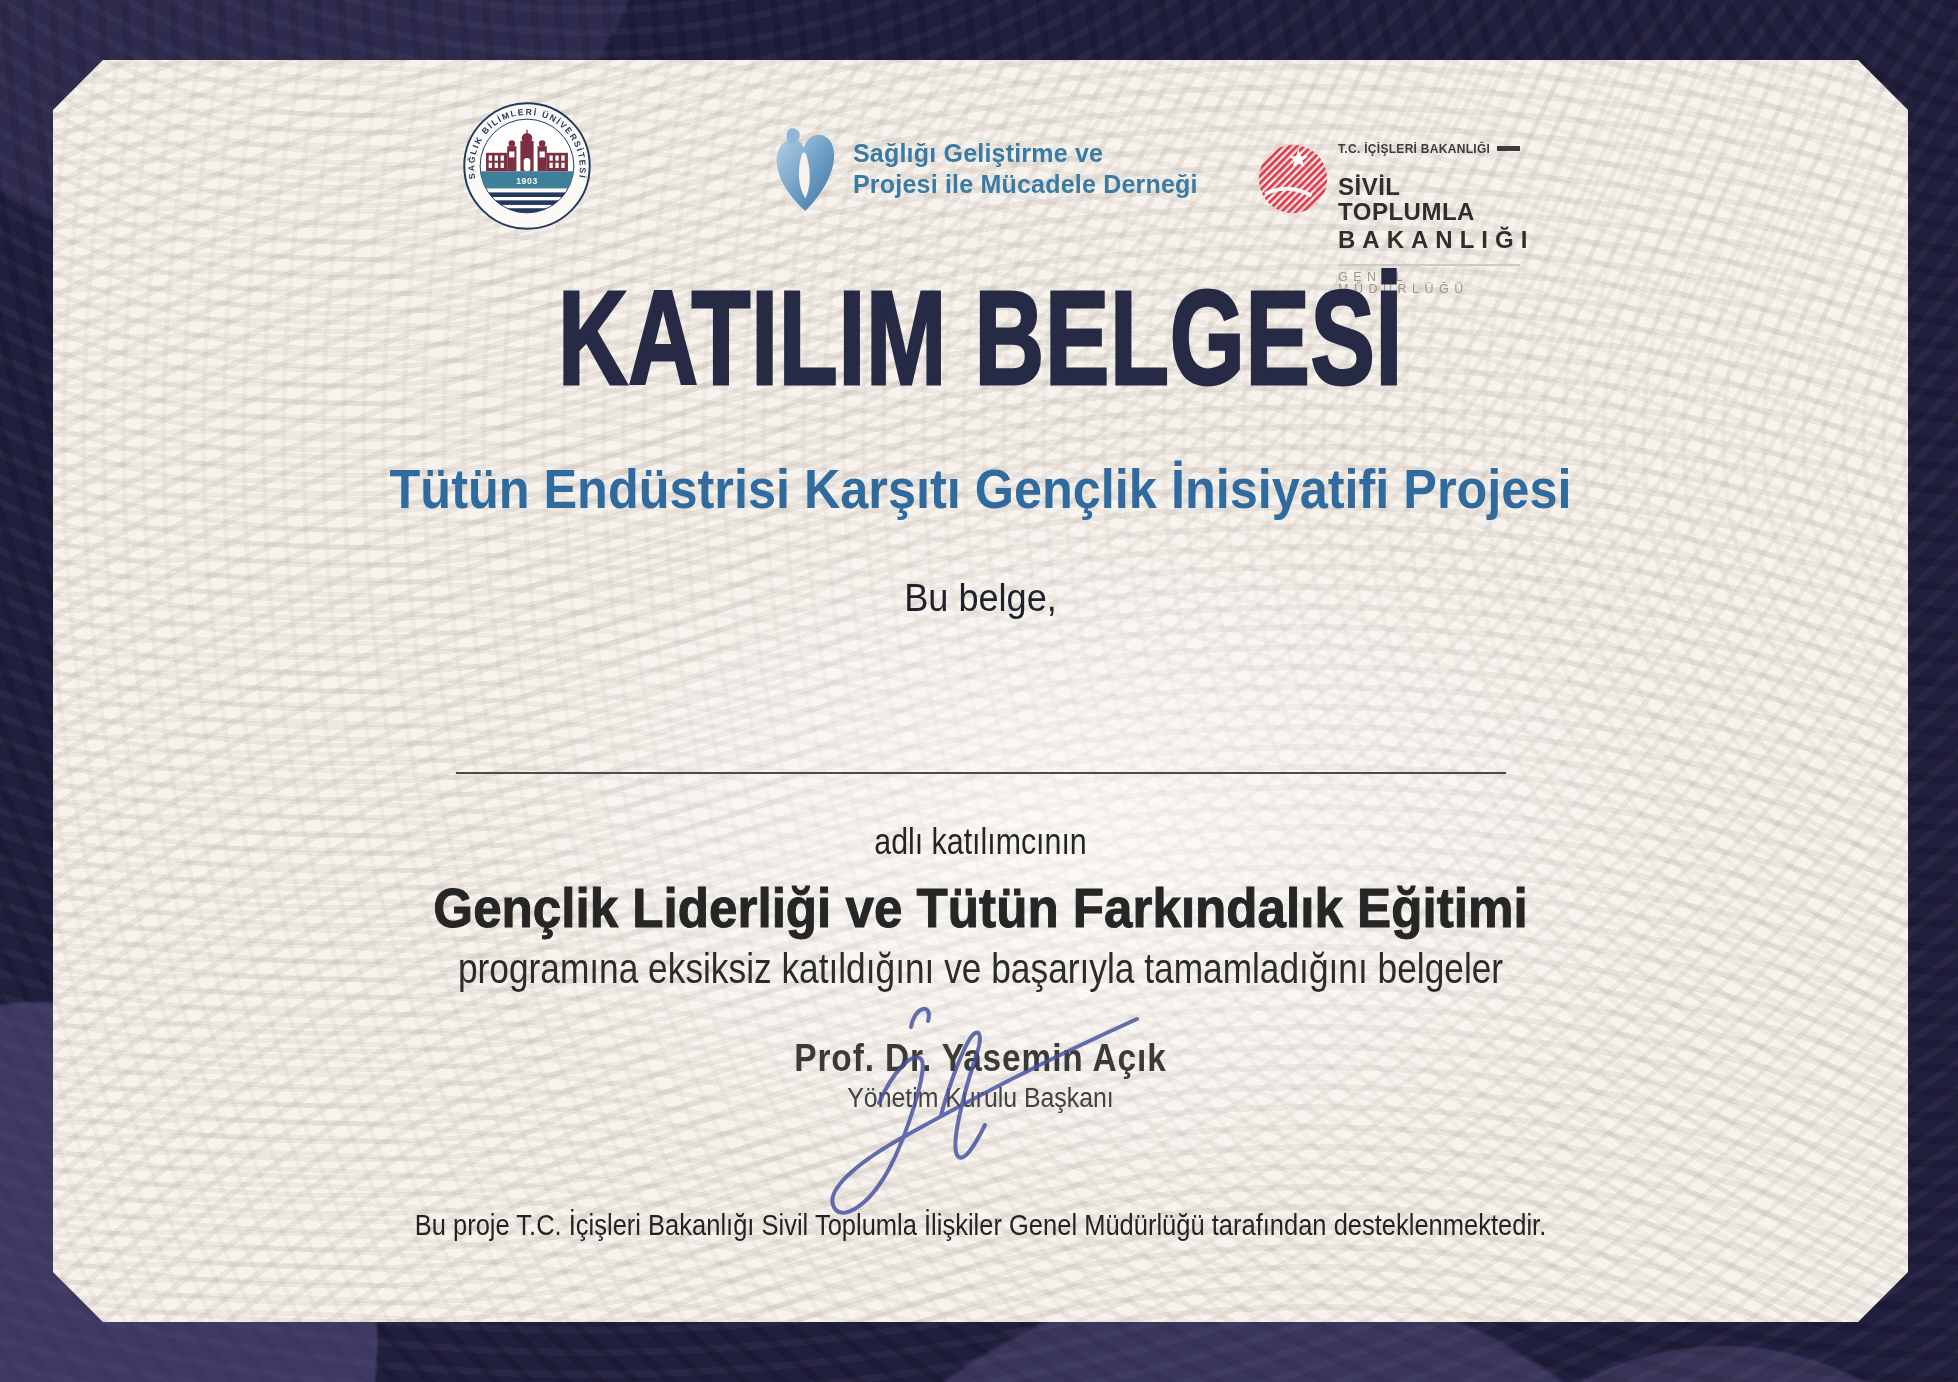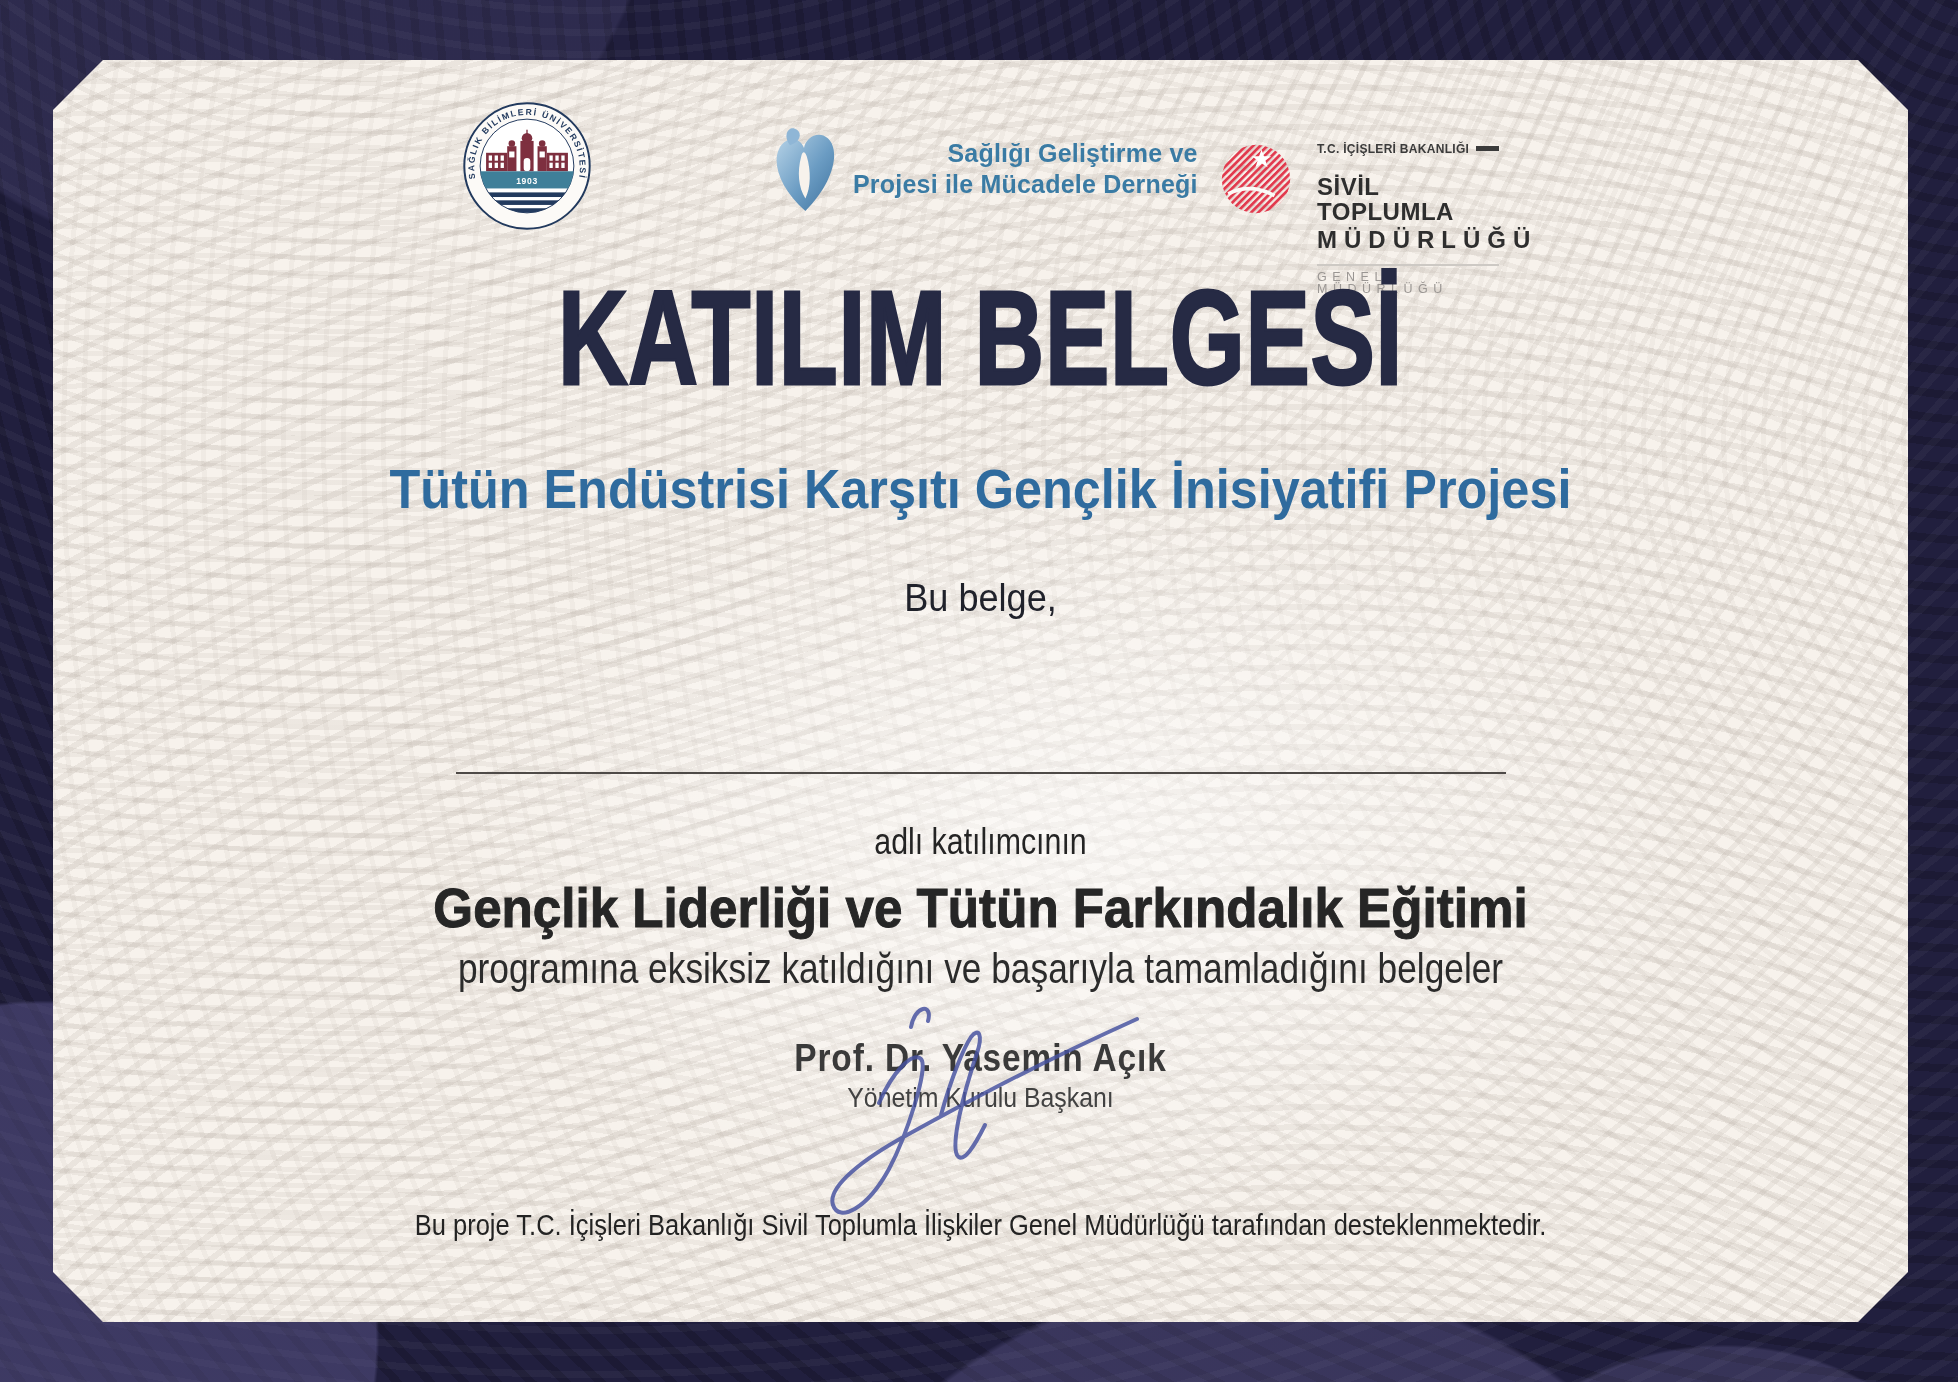--- a/index.html
+++ b/index.html
@@ -43,23 +43,23 @@
   .signer-name{top:978px;font-weight:bold;font-size:38px;line-height:1.1;color:#3a3a3a;
                letter-spacing:1px;transform:scaleX(.88);z-index:2;}
   .signer-role{top:1024px;font-size:27px;line-height:1.1;color:#424242;transform:scaleX(.92);z-index:2;}
   .footer-note{top:1148px;font-size:30px;line-height:1.1;color:#232323;transform:scaleX(.85);}
 
   .signature-svg{position:absolute;left:50%;top:933px;margin-left:-168px;width:340px;height:240px;z-index:5;opacity:.92;}
 
   .logo-uni{position:absolute;left:408px;top:40px;width:132px;height:132px;}
   .logo-assoc{position:absolute;left:716px;top:60px;display:flex;align-items:center;gap:14px;}
   .assoc-heart{width:70px;height:98px;}
-  .assoc-text{font-weight:bold;font-size:25px;line-height:1.24;color:#3a7ba4;text-align:right;letter-spacing:.2px;}
+  .assoc-text{font-weight:bold;font-size:25px;line-height:1.24;color:#3a7ba4;text-align:left;letter-spacing:.2px;}
 
-  .logo-ministry{position:absolute;left:1166px;top:78px;display:flex;gap:24px;align-items:flex-start;}
+  .logo-ministry{position:absolute;left:1203px;top:78px;display:flex;gap:8px;align-items:flex-start;}
   .ministry-emblem{width:74px;height:74px;margin-top:4px;}
   .ministry-text{width:182px;padding-top:4px;text-align:left;}
   .m-header{display:flex;align-items:center;gap:7px;font-weight:bold;font-size:12px;color:#3b3b3b;letter-spacing:.3px;}
   .m-header-bar{flex:1;height:5px;background:#3b3b3b;margin-bottom:1px;}
   .m-line1{font-weight:bold;font-size:24px;line-height:1.05;color:#2e2e2e;margin-top:18px;letter-spacing:.5px;}
   .m-line2{font-weight:bold;font-size:24px;line-height:1.05;color:#2e2e2e;margin-top:3px;letter-spacing:7px;}
   .m-sub{font-size:12.5px;line-height:1;color:#9a9693;letter-spacing:5.5px;margin-top:11px;border-top:2px solid #cdc9c4;padding-top:5px;}
 </style>
 </head>
 <body>
@@ -148,21 +148,21 @@
         <circle cx="40" cy="40" r="37" fill="url(#hat)"></circle>
         <path d="M46 8 L48.6 15.4 56.4 15.4 50.2 20 52.5 27.4 46 22.9 39.5 27.4 41.8 20 35.6 15.4 43.4 15.4 Z" fill="#ffffff"></path>
         <path d="M10 56 Q 34 44 60 58" stroke="#fcfaf7" stroke-width="4" fill="none"></path>
       </svg>
       <div class="ministry-text">
         <div class="m-header">
           <span>T.C. İÇİŞLERİ BAKANLIĞI</span>
           <span class="m-header-bar"></span>
         </div>
         <div class="m-line1">SİVİL TOPLUMLA</div>
-        <div class="m-line2">MÜDÜRLÜĞÜ</div>
+        <div class="m-line2">BAKANLIĞI</div>
         <div class="m-sub">GENEL MÜDÜRLÜĞÜ</div>
       </div>
     </div>
 
     <h1 class="abs-center title" style="margin:0;">KATILIM BELGESİ</h1>
     <div class="abs-center subtitle">Tütün Endüstrisi Karşıtı Gençlik İnisiyatifi Projesi</div>
     <div class="abs-center intro">Bu belge,</div>
 
     <div class="name-line"></div>
 

